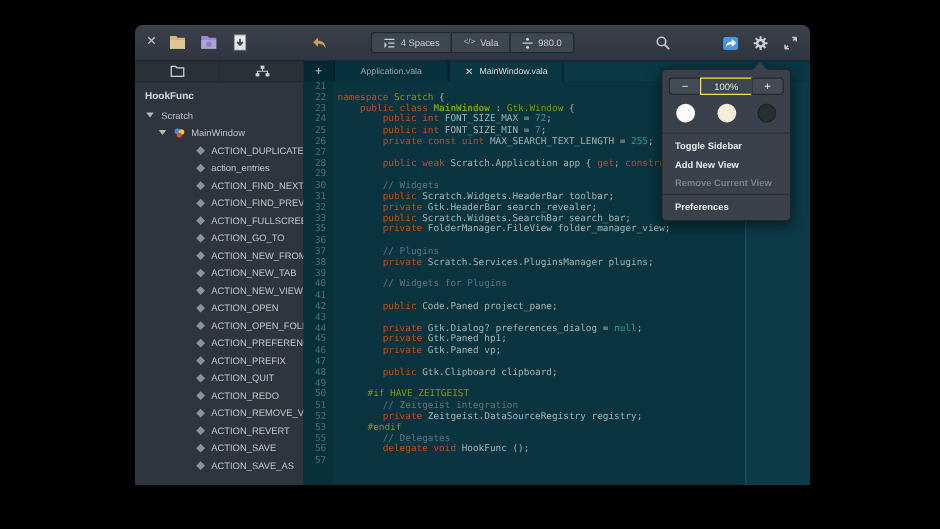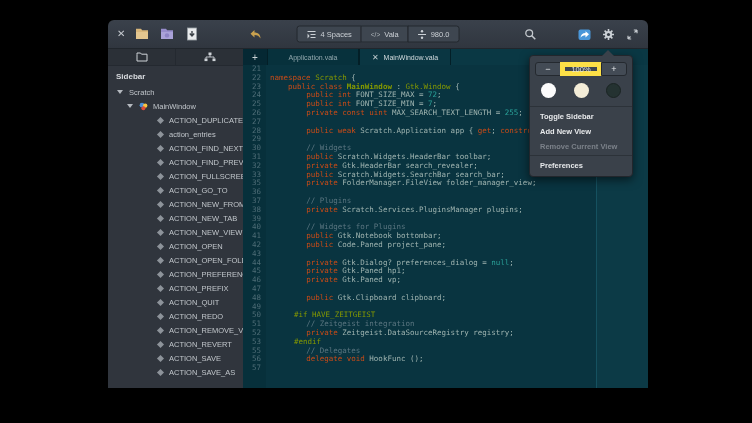--- a/index.html
+++ b/index.html
@@ -66,21 +66,21 @@
   
   .menu{position:absolute;left:421px;top:35px;width:102px;background:#3a414a;border:1px solid #22262c;
     border-radius:4px;box-shadow:0 3px 10px rgba(0,0,0,.55);z-index:20;padding-bottom:3px;}
   .menu:before{content:"";position:absolute;top:-6px;left:72px;border-left:6px solid transparent;
     border-right:6px solid transparent;border-bottom:6px solid #3a414a;}
   .zoom-row{display:flex;margin:6px 5px 3px 5px;height:14px;}
   .zbtn{flex:0 0 26px;background:#434b55;border:1px solid #24292f;color:#e4e7ea;display:flex;
     align-items:center;justify-content:center;font-size:9px;box-sizing:border-box;}
   .zbtn.left{border-radius:3px 0 0 3px;}
   .zbtn.right{border-radius:0 3px 3px 0;margin-left:-1px;}
-  .zlabel{flex:1;background:#3e4650;border:5px solid #fde047;margin-left:-1px;color:#dfe2e5;
+  .zlabel{flex:1;background:#3e4650;border:1px solid #fde047;margin-left:-1px;color:#dfe2e5;
     display:flex;align-items:center;justify-content:center;font-size:7.5px;box-sizing:border-box;}
   .circles{display:flex;justify-content:space-between;padding:4px 11px 7px 11px;}
   .circle{width:15px;height:15px;border-radius:50%;}
   .circle.light{background:#fcfcfc;}
   .circle.sepia{background:#f3ecd7;}
   .circle.dark{background:#243231;border:1px solid #1a2423;box-sizing:border-box;}
   .msep{height:1px;background:#2c3239;margin:1px 0 2px 0;}
   .mitem{height:15px;line-height:15px;padding-left:10px;font-size:7.5px;font-weight:600;color:#e8eaec;white-space:nowrap;}
   .mitem.disabled{color:#7c828a;}
 </style>
@@ -168,21 +168,21 @@
           </div>
           <div class="side-tab">
             <svg width="12" height="10" viewBox="0 0 12 10">
               <rect x="4.5" y="0.5" width="3" height="2.6" fill="#cfd3d8"></rect>
               <rect x="0.5" y="6.5" width="3" height="2.6" fill="#cfd3d8"></rect>
               <rect x="8.5" y="6.5" width="3" height="2.6" fill="#cfd3d8"></rect>
               <path d="M6 3 L6 5 M2 6.5 L2 5 L10 5 L10 6.5" stroke="#cfd3d8" stroke-width="0.9" fill="none"></path>
             </svg>
           </div>
         </div>
-        <div class="symbols-header">Sidebar</div>
+        <div class="symbols-header">HookFunc</div>
         <div class="tree">
             <div class="tree-row lvl0">
               <span class="expander"></span>
               <span>Scratch</span>
             </div>
             <div class="tree-row lvl1">
               <span class="expander"></span>
               <svg width="9" height="9" viewBox="0 0 9 9" class="tree-ic">
                 <circle cx="3" cy="3.2" r="2.4" fill="#4a90d9"></circle>
                 <circle cx="6.2" cy="3.6" r="2.2" fill="#f9c440"></circle>
@@ -297,21 +297,21 @@
               <div class="code-line"><span class="ln">30</span><span class="code"><span class="tok-pl">        </span><span class="tok-cm">// Widgets</span></span></div>
               <div class="code-line"><span class="ln">31</span><span class="code"><span class="tok-pl">        </span><span class="tok-kw">public</span><span class="tok-pl"> Scratch.Widgets.HeaderBar toolbar;</span></span></div>
               <div class="code-line"><span class="ln">32</span><span class="code"><span class="tok-pl">        </span><span class="tok-kw">private</span><span class="tok-pl"> Gtk.HeaderBar search_revealer;</span></span></div>
               <div class="code-line"><span class="ln">33</span><span class="code"><span class="tok-pl">        </span><span class="tok-kw">public</span><span class="tok-pl"> Scratch.Widgets.SearchBar search_bar;</span></span></div>
               <div class="code-line"><span class="ln">35</span><span class="code"><span class="tok-pl">        </span><span class="tok-kw">private</span><span class="tok-pl"> FolderManager.FileView folder_manager_view;</span></span></div>
               <div class="code-line"><span class="ln">36</span><span class="code"></span></div>
               <div class="code-line"><span class="ln">37</span><span class="code"><span class="tok-pl">        </span><span class="tok-cm">// Plugins</span></span></div>
               <div class="code-line"><span class="ln">38</span><span class="code"><span class="tok-pl">        </span><span class="tok-kw">private</span><span class="tok-pl"> Scratch.Services.PluginsManager plugins;</span></span></div>
               <div class="code-line"><span class="ln">39</span><span class="code"></span></div>
               <div class="code-line"><span class="ln">40</span><span class="code"><span class="tok-pl">        </span><span class="tok-cm">// Widgets for Plugins</span></span></div>
-              <div class="code-line"><span class="ln">41</span><span class="code"><span class="tok-pl">        </span><span class="tok-kw">public</span><span class="tok-pl"> Gtk.Notebook bottombar;</span></span></div>
+              <div class="code-line"><span class="ln">41</span></div>
               <div class="code-line"><span class="ln">42</span><span class="code"><span class="tok-pl">        </span><span class="tok-kw">public</span><span class="tok-pl"> Code.Paned project_pane;</span></span></div>
               <div class="code-line"><span class="ln">43</span><span class="code"></span></div>
               <div class="code-line"><span class="ln">44</span><span class="code"><span class="tok-pl">        </span><span class="tok-kw">private</span><span class="tok-pl"> Gtk.Dialog? preferences_dialog = </span><span class="tok-num">null</span><span class="tok-pl">;</span></span></div>
               <div class="code-line"><span class="ln">45</span><span class="code"><span class="tok-pl">        </span><span class="tok-kw">private</span><span class="tok-pl"> Gtk.Paned hp1;</span></span></div>
               <div class="code-line"><span class="ln">46</span><span class="code"><span class="tok-pl">        </span><span class="tok-kw">private</span><span class="tok-pl"> Gtk.Paned vp;</span></span></div>
               <div class="code-line"><span class="ln">47</span><span class="code"></span></div>
               <div class="code-line"><span class="ln">48</span><span class="code"><span class="tok-pl">        </span><span class="tok-kw">public</span><span class="tok-pl"> Gtk.Clipboard clipboard;</span></span></div>
               <div class="code-line"><span class="ln">49</span><span class="code"></span></div>
               <div class="code-line"><span class="ln">50</span><span class="code"><span class="tok-pp">#if HAVE_ZEITGEIST</span></span></div>
               <div class="code-line"><span class="ln">51</span><span class="code"><span class="tok-pl">        </span><span class="tok-cm">// Zeitgeist integration</span></span></div>

